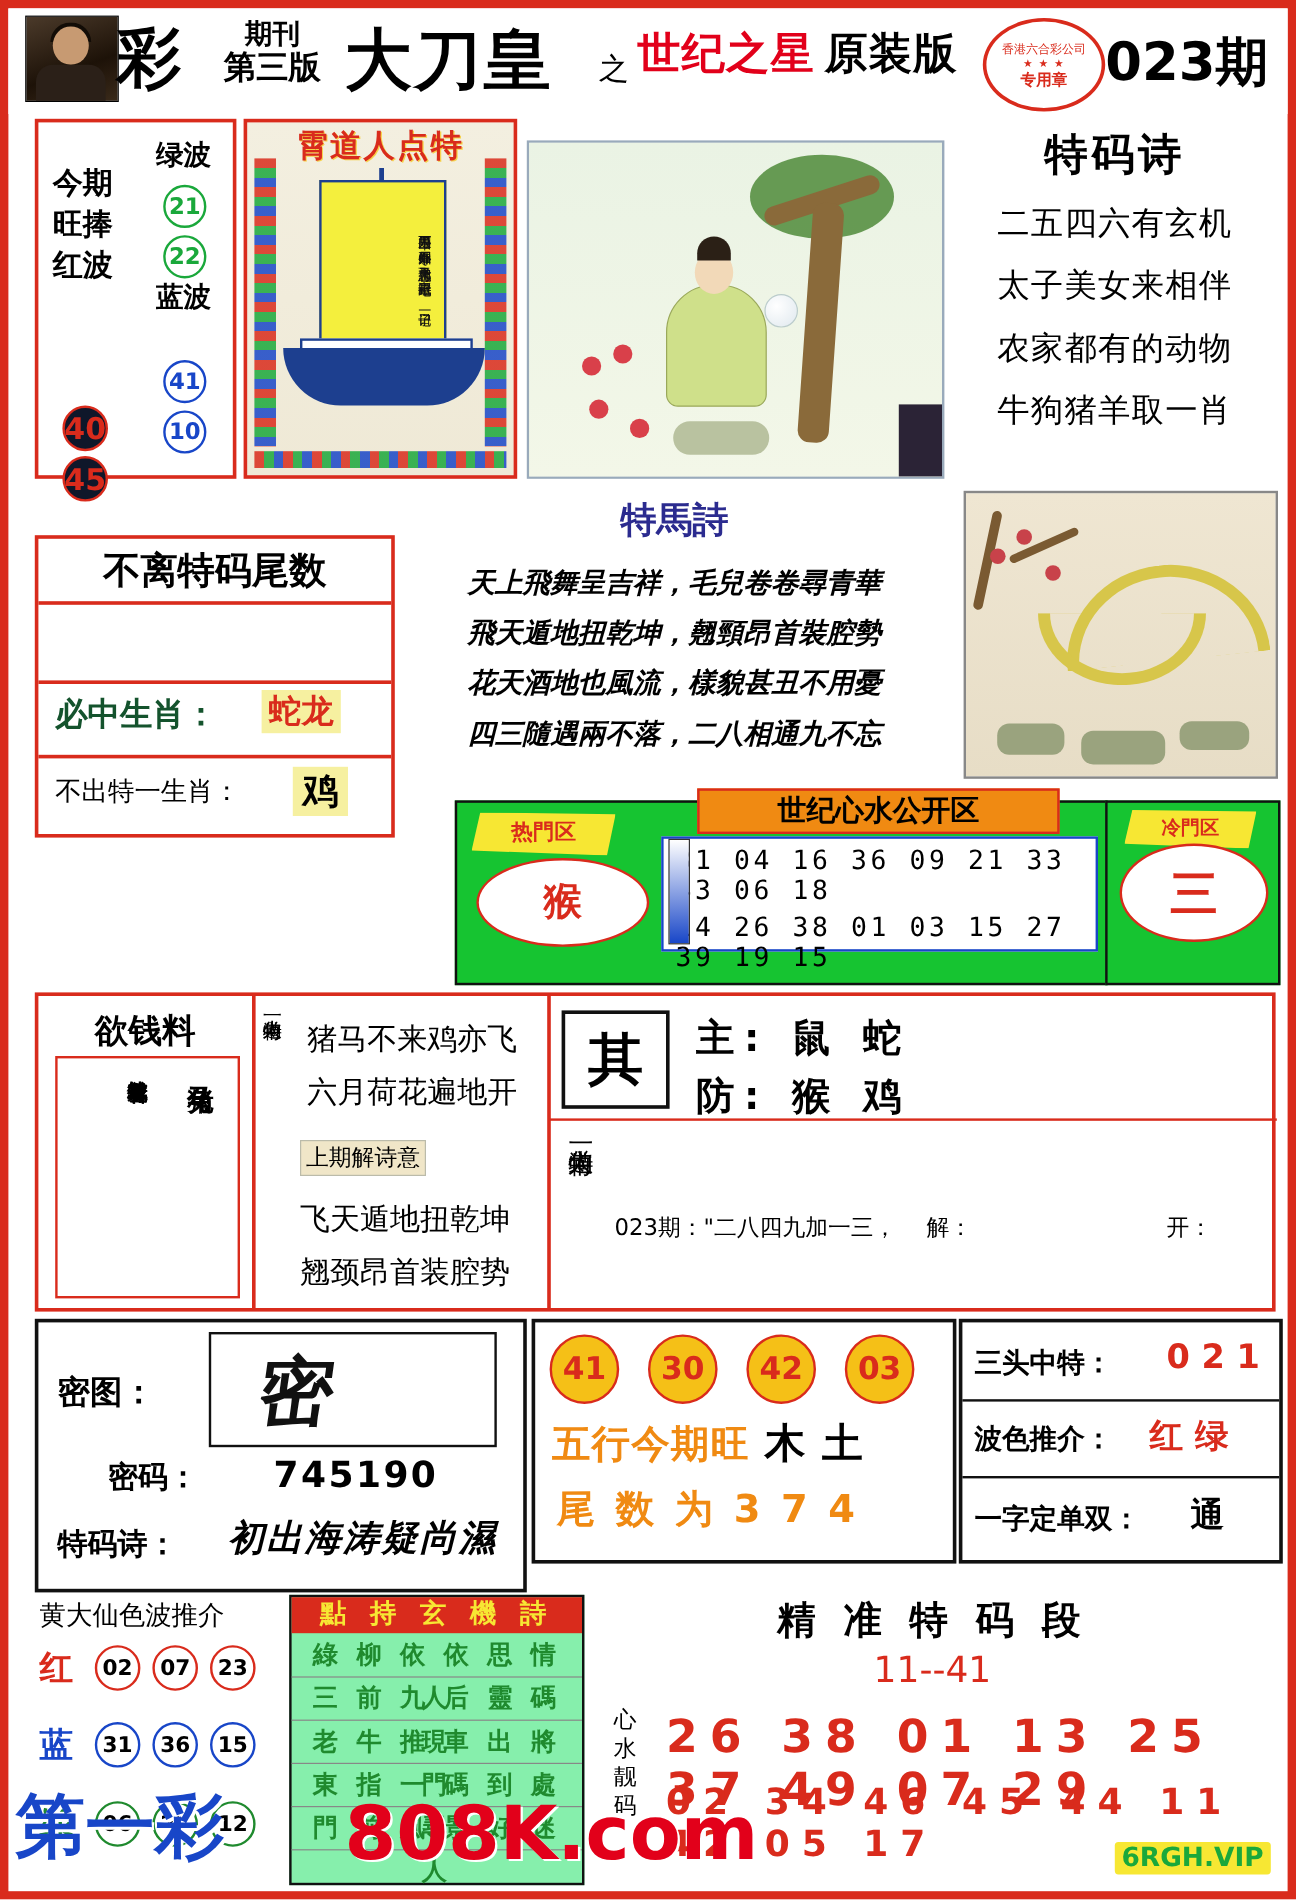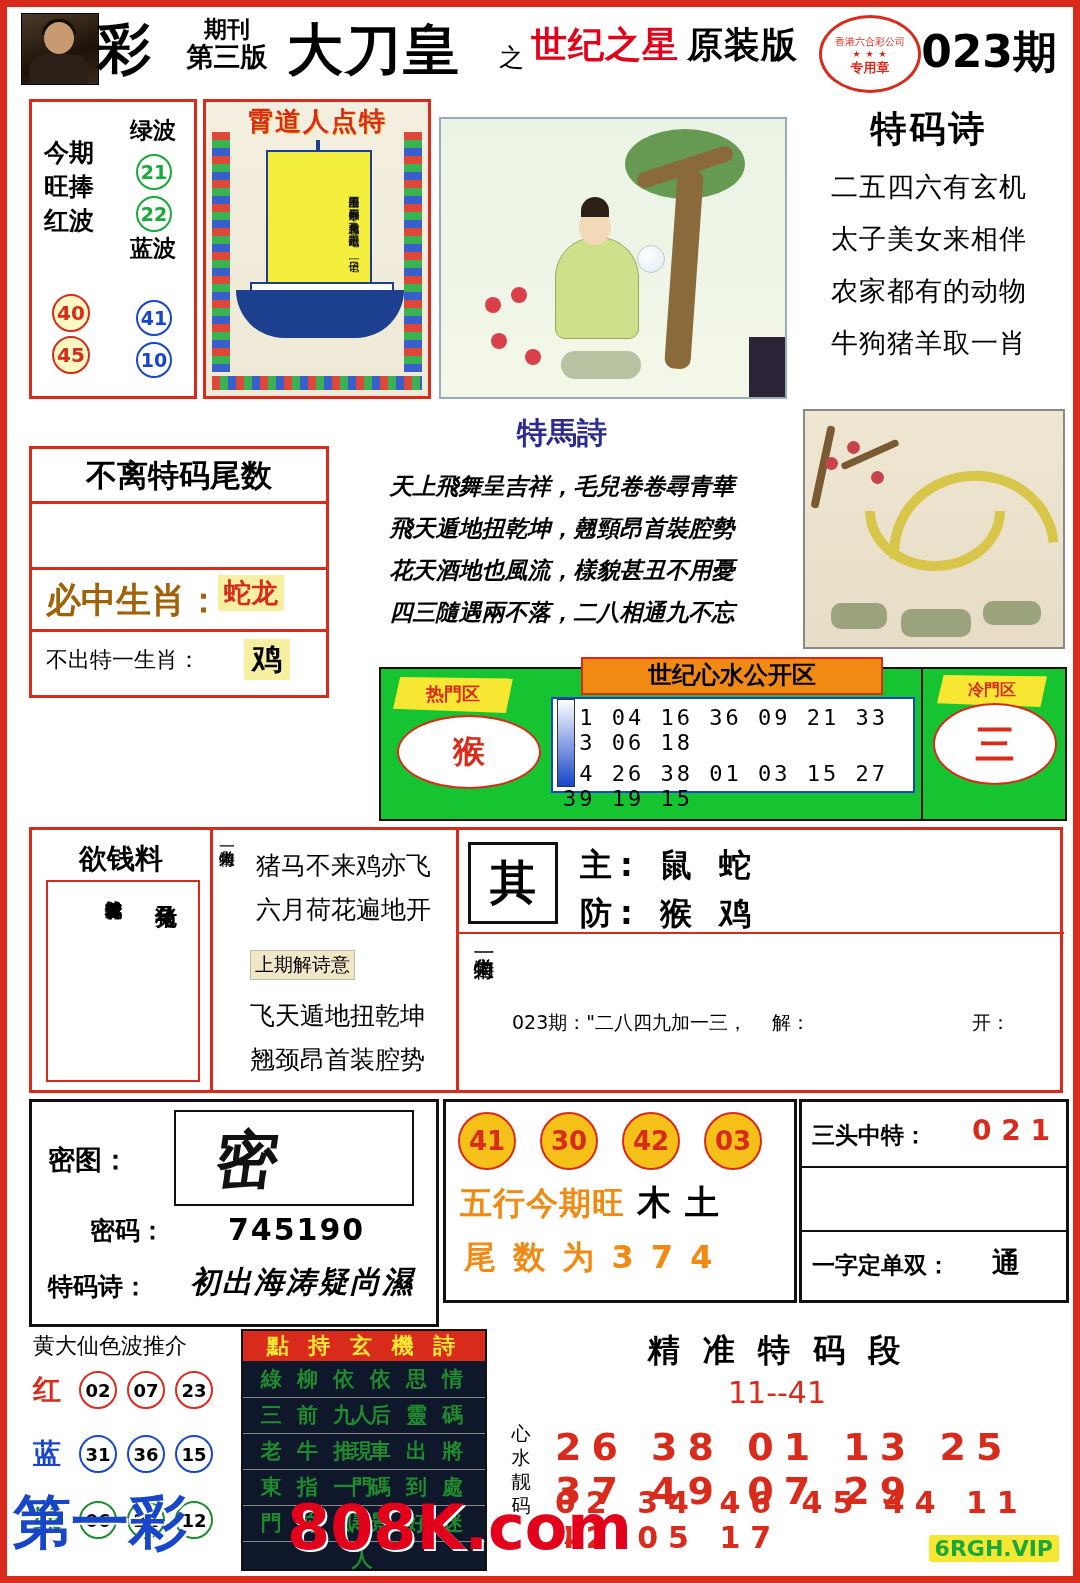--- a/index.html
+++ b/index.html
@@ -82,22 +82,22 @@
   
   .r1-left{
     left:22px;top:92px;width:168px;height:300px;border:3px solid #d92b1c;background:#fff;
   }
   .r1-left .col-l{
     position:absolute;left:8px;top:34px;width:58px;text-align:center;
     font-size:25px;font-weight:bold;line-height:34px;color:#000;
   }
   .r1-left .red-ball{
     position:absolute;left:20px;width:34px;height:34px;border-radius:50%;
-    border:2px solid #d92b1c;color:#d92b1c;font-size:20px;font-weight:bold;
-    display:flex;align-items:center;justify-content:center;background:#fef9c3;
+    border:2px solid #d92b1c;color:#d92b1c;font-size:25px;font-weight:bold;
+    display:flex;align-items:center;justify-content:center;background:#0f172a;margin-top:44px;
   }
   .r1-left .lv{
     position:absolute;left:86px;top:14px;width:70px;text-align:center;font-size:23px;font-weight:bold;line-height:28px;
   }
   .r1-left .lan{
     position:absolute;left:86px;top:132px;width:70px;text-align:center;font-size:23px;font-weight:bold;line-height:28px;
   }
   .r1-left .ball{
     position:absolute;width:32px;height:32px;border-radius:50%;
     display:flex;align-items:center;justify-content:center;font-size:19px;font-weight:bold;background:#fff;
@@ -219,21 +219,21 @@
     position:absolute;left:0;top:6px;width:100%;text-align:center;font-size:31px;font-weight:bold;color:#000;
   }
   .r2-left .div1{position:absolute;left:0;top:52px;width:100%;height:3px;background:#d92b1c;}
   .r2-left .div2{position:absolute;left:0;top:118px;width:100%;height:3px;background:#d92b1c;}
   .r2-left .div3{position:absolute;left:0;top:180px;width:100%;height:3px;background:#d92b1c;}
   .r2-left .row-sd{
     position:absolute;left:0;top:60px;width:100%;text-align:center;font-size:30px;font-weight:bold;color:#000;
   }
   .r2-left .row-sd .n{color:#1846c8;}
   .r2-left .row-sx{
-    position:absolute;left:14px;top:128px;font-size:35px;font-weight:bold;color:#a16207;
+    position:absolute;left:14px;top:128px;font-size:27px;font-weight:bold;color:#14532d;
   }
   .r2-left .sx-val{
     position:absolute;left:186px;top:126px;font-size:27px;font-weight:bold;color:#d92b1c;
     background:#f6f0a0;padding:0 6px;
   }
   .r2-left .row-bc{
     position:absolute;left:14px;top:196px;font-size:22px;color:#000;
   }
   .r2-left .bc-val{
     position:absolute;left:212px;top:190px;font-size:30px;font-weight:bold;color:#000;
@@ -438,21 +438,21 @@
   
   .r6{left:22px;top:1322px;width:1034px;height:250px;}
   .r6-left{position:absolute;left:0;top:0;width:204px;height:238px;}
   .r6-left .t{position:absolute;left:4px;top:2px;font-size:22px;color:#000;}
   .r6-left .rowl{position:absolute;left:0;font-size:28px;font-weight:bold;}
   .r6-left .ball{
     position:absolute;width:34px;height:34px;border-radius:50%;border:2px solid #111;
     display:flex;align-items:center;justify-content:center;font-size:18px;font-weight:bold;color:#000;background:#fff;
   }
   .r6-mid{
-    position:absolute;left:212px;top:0;width:242px;height:238px;border:2px solid #111;background:#0f172a;
+    position:absolute;left:212px;top:0;width:242px;height:238px;border:2px solid #111;background:#86efac;
   }
   .r6-mid .hdr{
     position:absolute;left:0;top:0;width:100%;height:30px;background:#d92b1c;color:#f7e733;
     font-size:22px;font-weight:bold;text-align:center;line-height:30px;letter-spacing:6px;
   }
   .r6-mid .prow{
     position:absolute;left:0;width:100%;height:36px;color:#1f8a2e;font-size:21px;font-weight:bold;
     text-align:center;line-height:36px;border-bottom:1px solid #888;letter-spacing:4px;
     font-family:"DejaVu Serif",serif;
   }
@@ -694,20 +694,24 @@
           <span>3 7 4</span>
         </div>
       </div>
 
       <div class="r5-right">
         <div class="rw" style="top:0">
           <div class="lbl" style="top:18px">三头中特：</div>
           <div class="val" style="left:170px;top:12px;color:#d92b1c">0 2 1</div>
         </div>
         <div class="hl" style="top:64px"></div>
+        <div class="rw" style="top:64px">
+          <div class="lbl" style="top:18px">波色推介：</div>
+          <div class="val" style="left:156px;top:12px;color:#d92b1c">红    绿</div>
+        </div>
         <div class="hl" style="top:128px"></div>
         <div class="rw" style="top:128px">
           <div class="lbl" style="top:20px">一字定单双：</div>
           <div class="val" style="left:190px;top:14px;color:#000">通</div>
         </div>
       </div>
     </div>
 
     <div class="box r6">
       <div class="r6-left">

